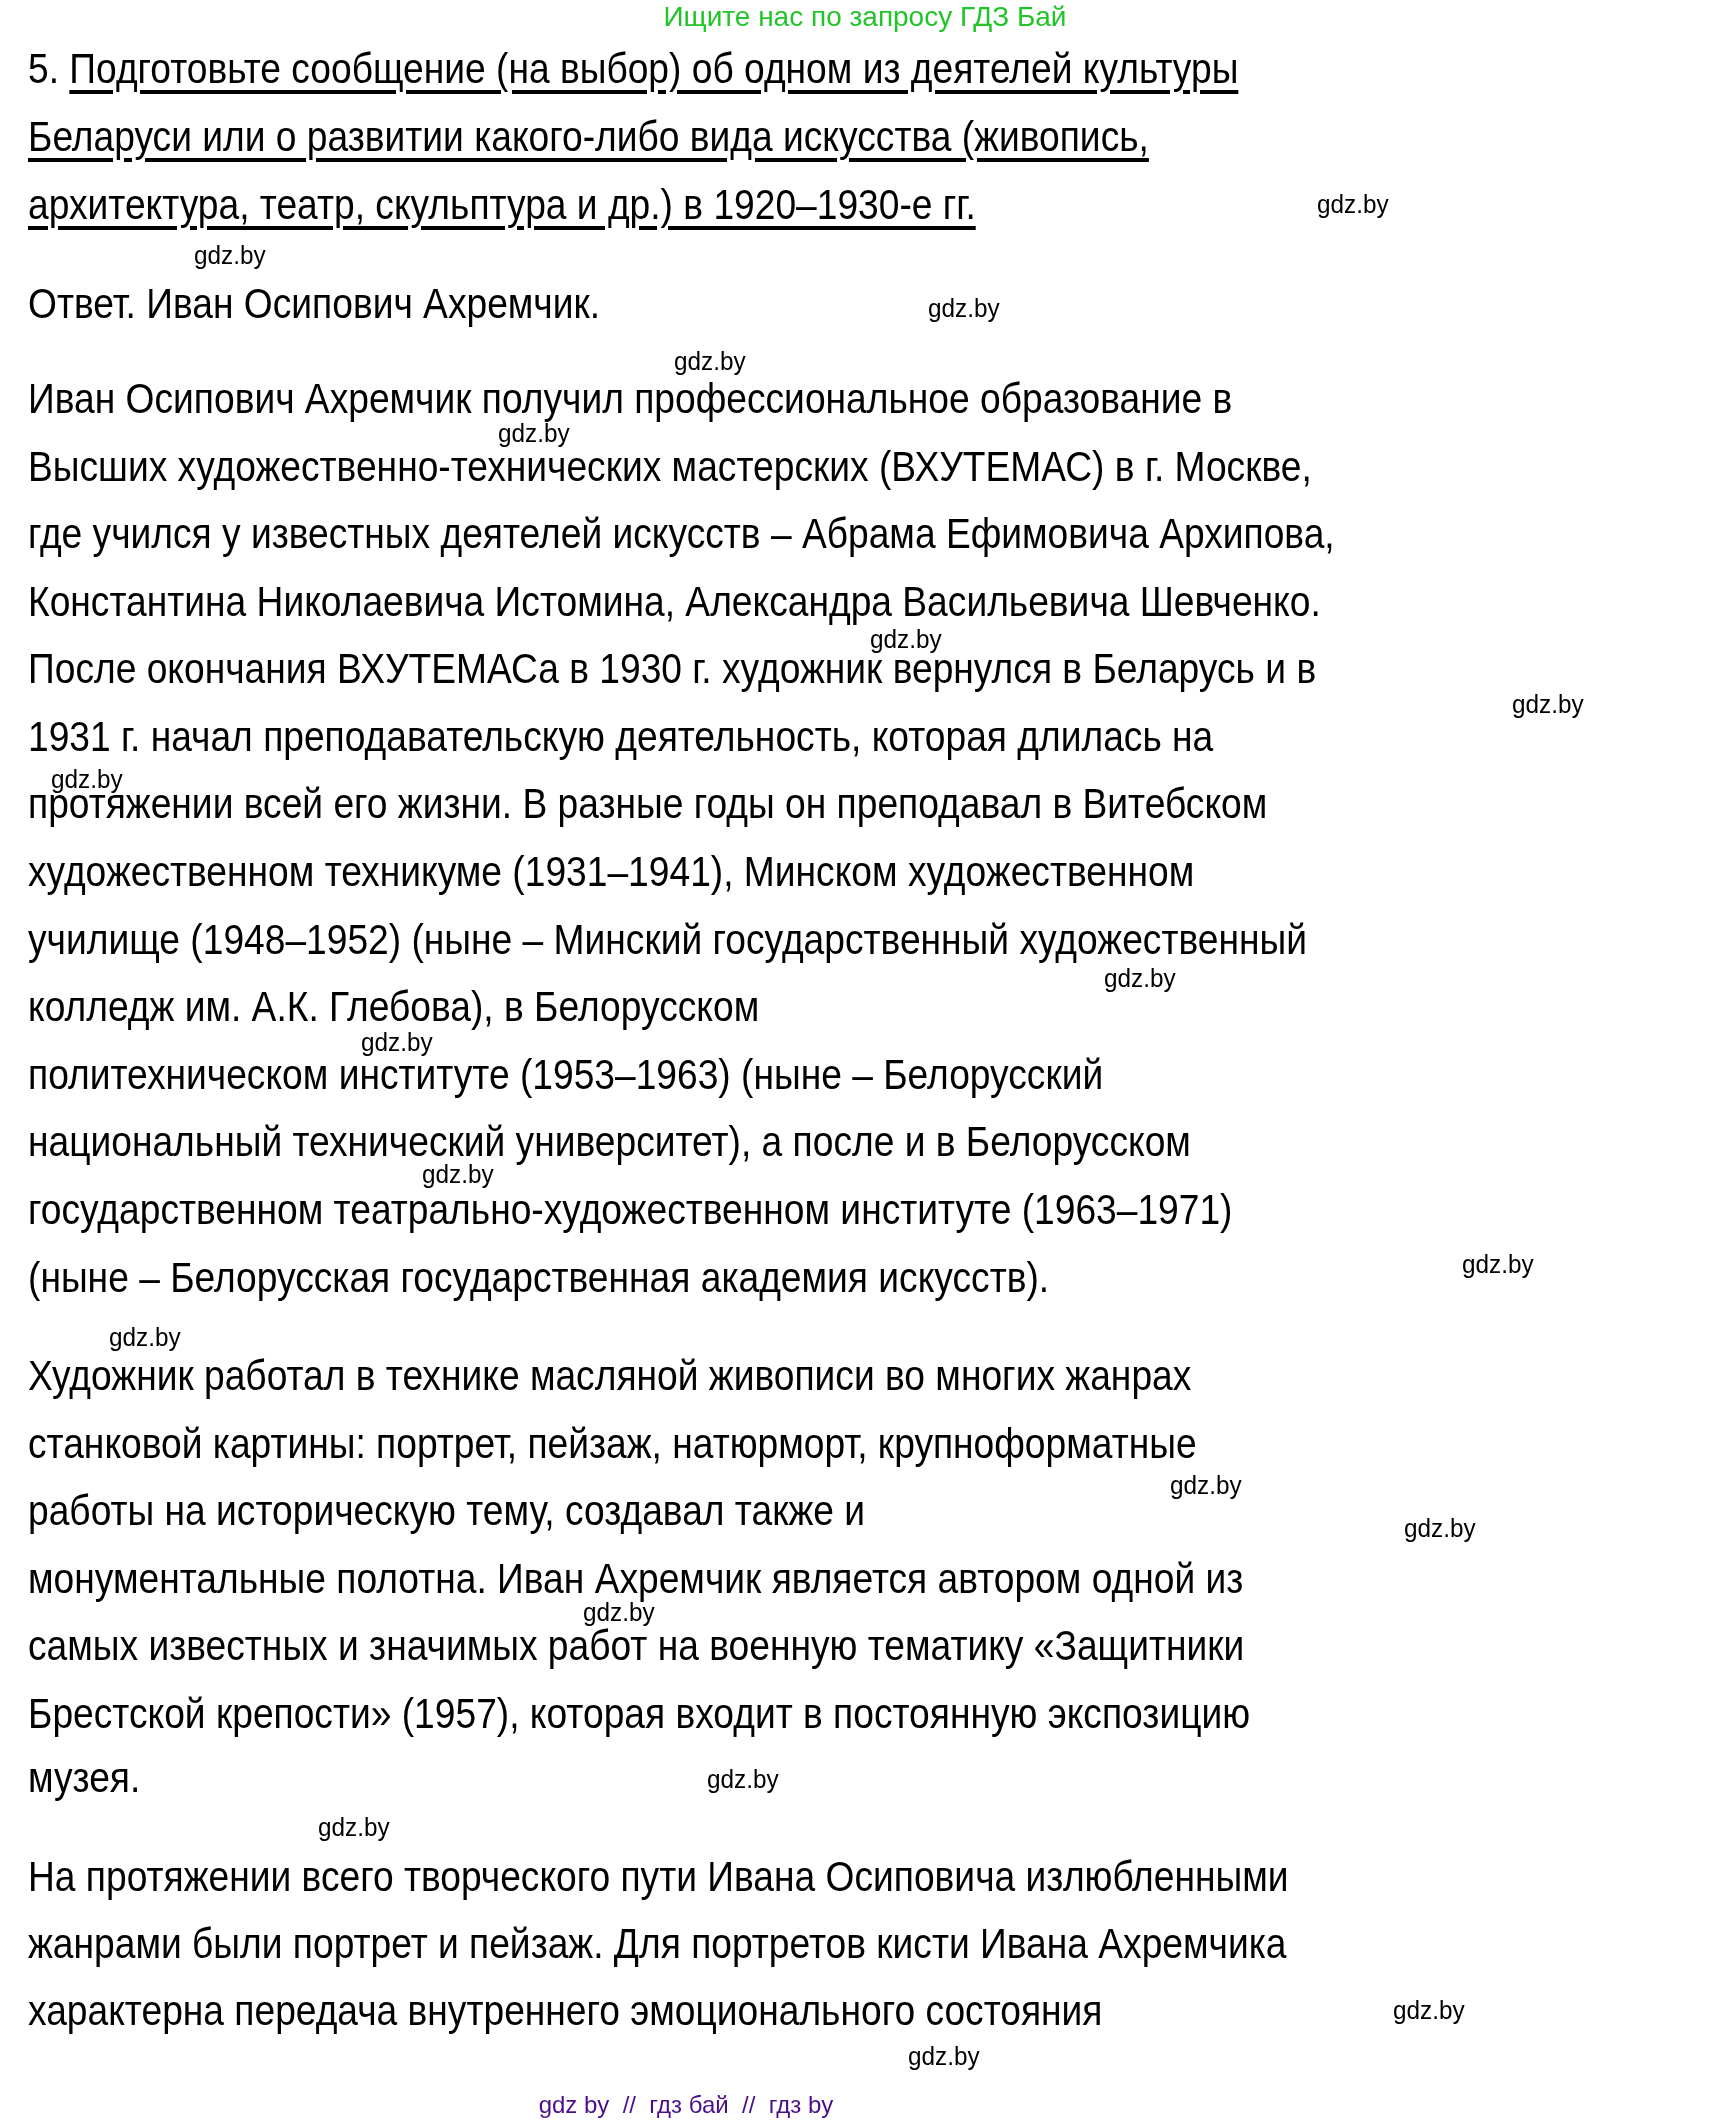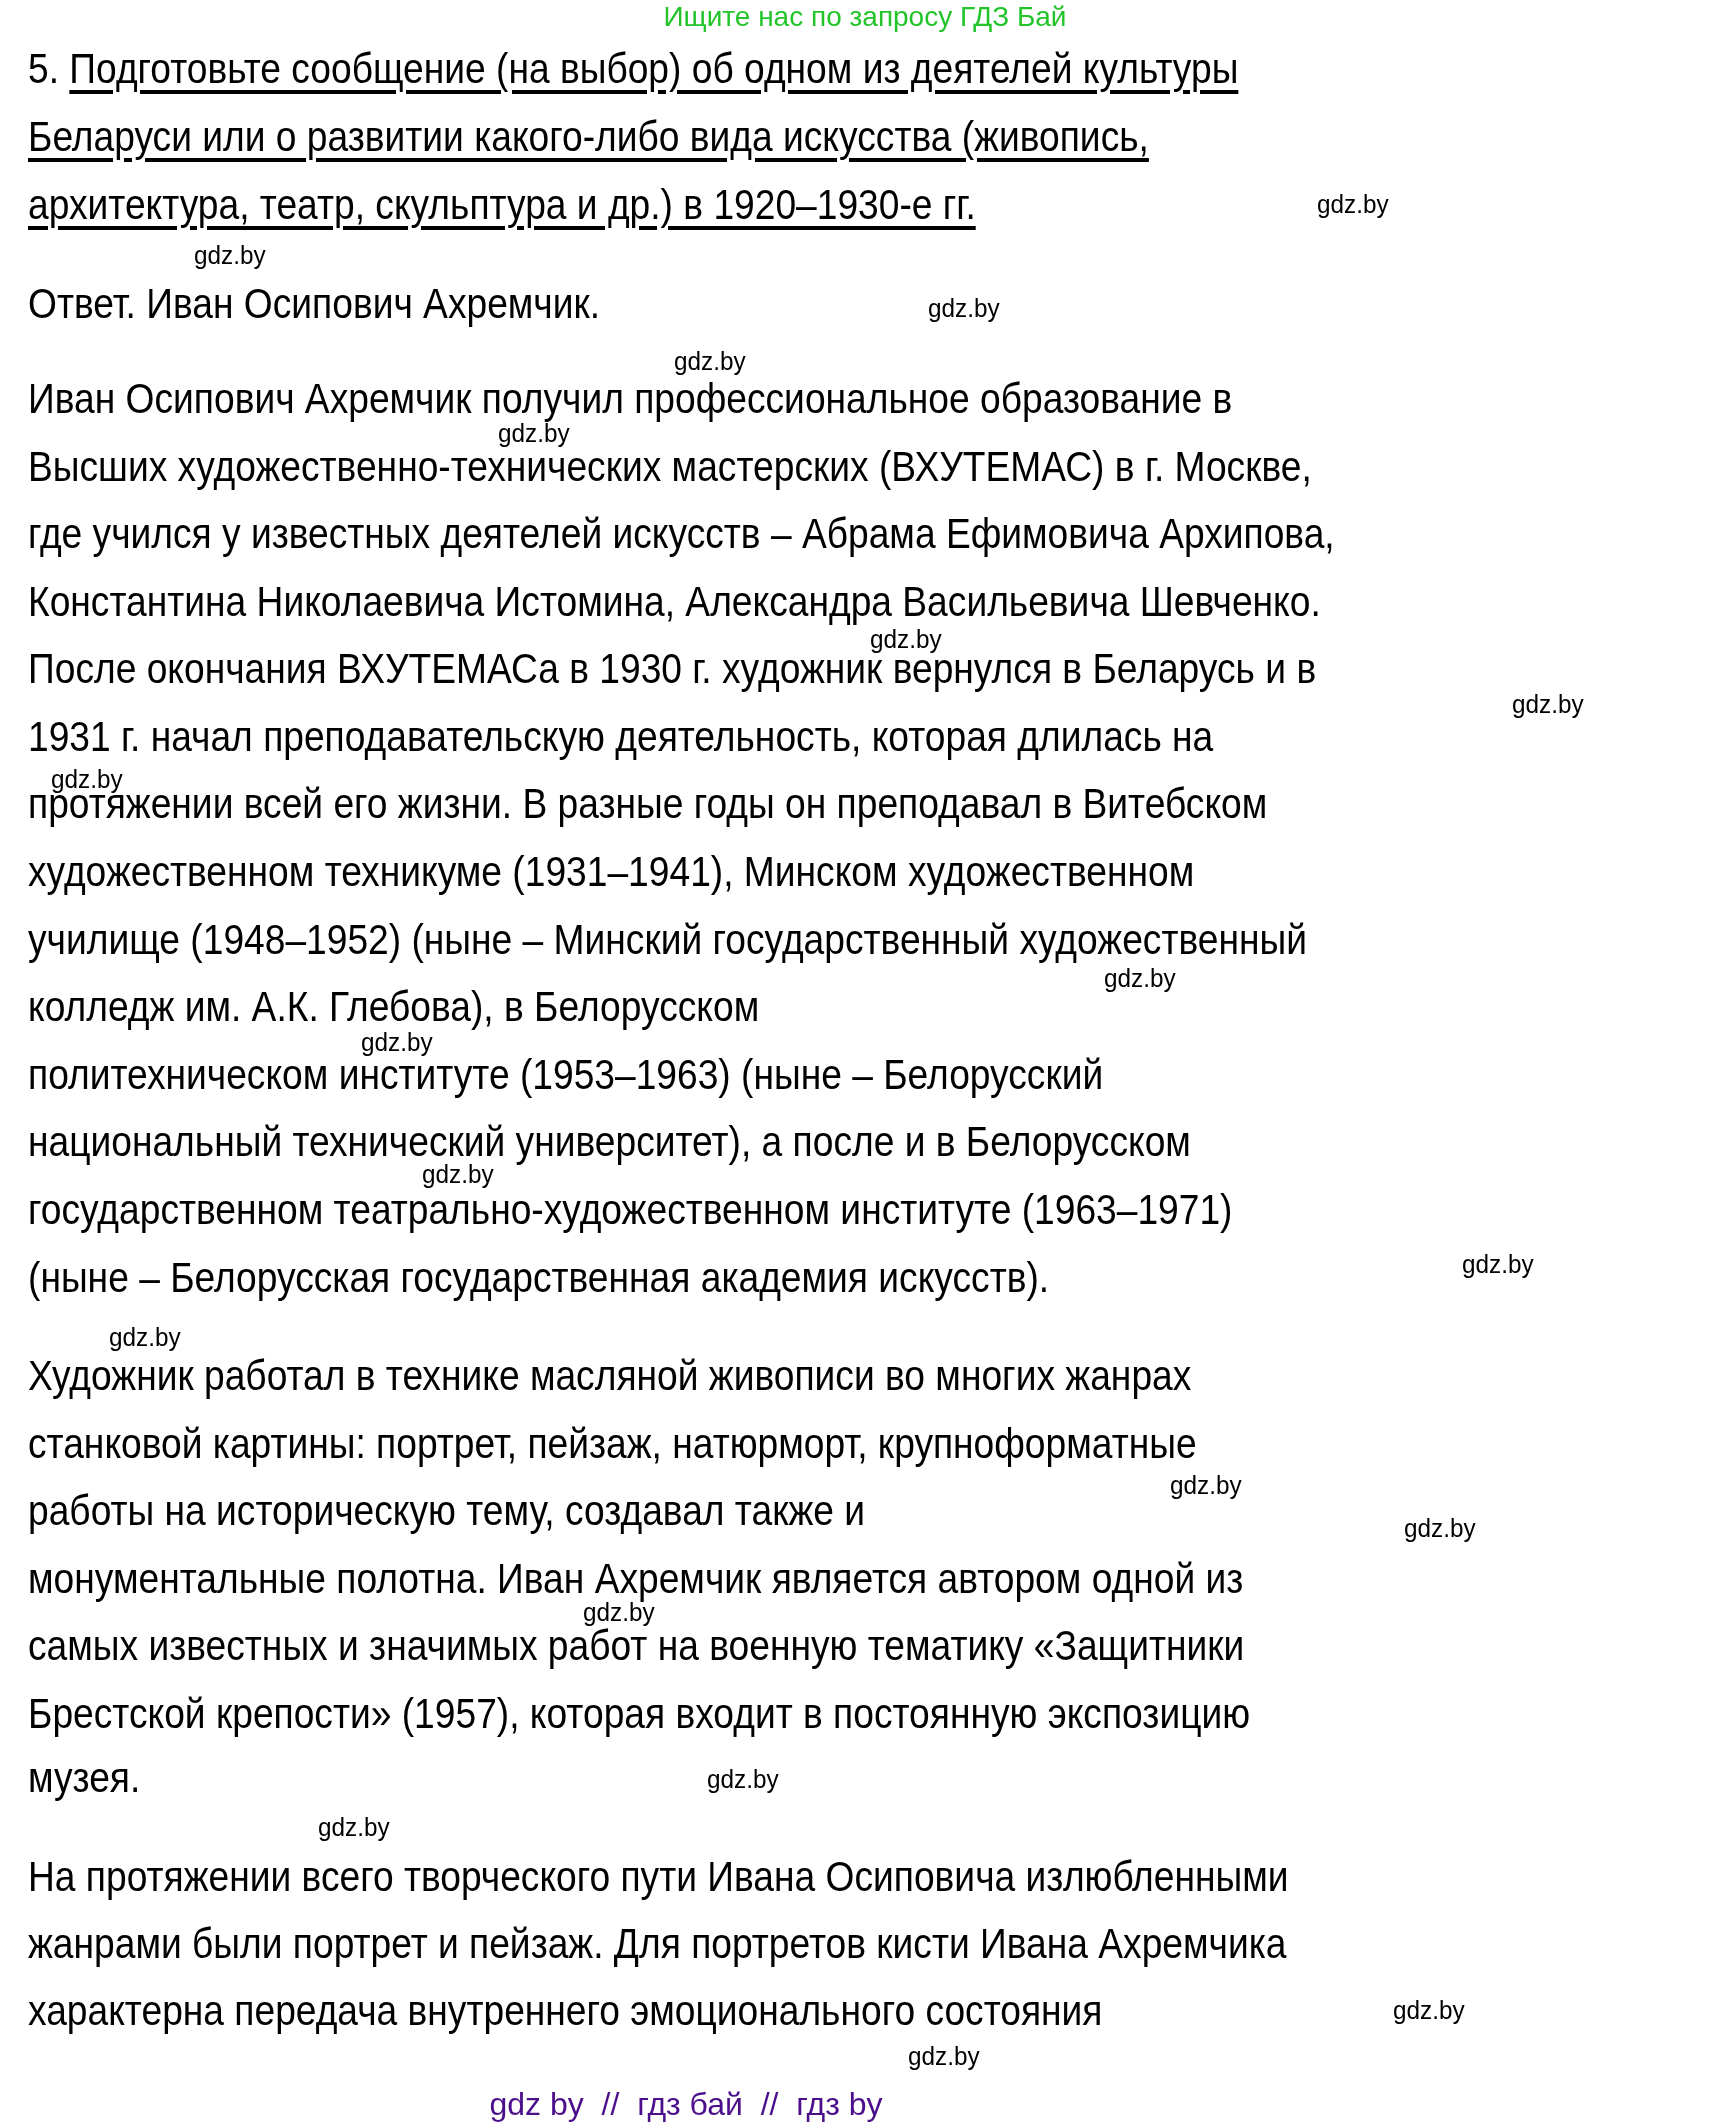--- a/index.html
+++ b/index.html
@@ -1,21 +1,21 @@
 <!DOCTYPE html>
 <html style="font-size:14px"><head>
 <meta charset="utf-8">
 <style>
   html, body { margin: 0; padding: 0; background: #ffffff; }
   body { width: 1730px; height: 2128px; position: relative; overflow: hidden;
          font-family: "Liberation Sans", "DejaVu Sans", sans-serif; color: #000; }
   .banner { position: absolute; left: 0; width: 1730px; top: 0px; text-align: center;
             font-size: 28px; line-height: 34px; color: #22c42a; }
   .footer { position: absolute; left: 0; width: 1372px; top: 2087px; text-align: center;
-            font-size: 32px; line-height: 35px; color: #4b0f8c; white-space: pre; }
+            font-size: 24px; line-height: 35px; color: #4b0f8c; white-space: pre; }
   .line { position: absolute; left: 28px; font-size: 42px; line-height: 49px;
           white-space: nowrap; transform-origin: 0 50%; transform: scaleX(0.885); }
   .u { text-decoration: underline; text-decoration-thickness: 3.5px; text-underline-offset: 7px; }
   .wm { position: absolute; font-size: 25.6px; line-height: 30px; color: #000;
         white-space: nowrap; transform-origin: 0 50%; transform: scaleX(0.95); }
 </style>
 </head>
 <body>
 
 <div class="banner">Ищите нас по запросу ГДЗ Бай</div>

